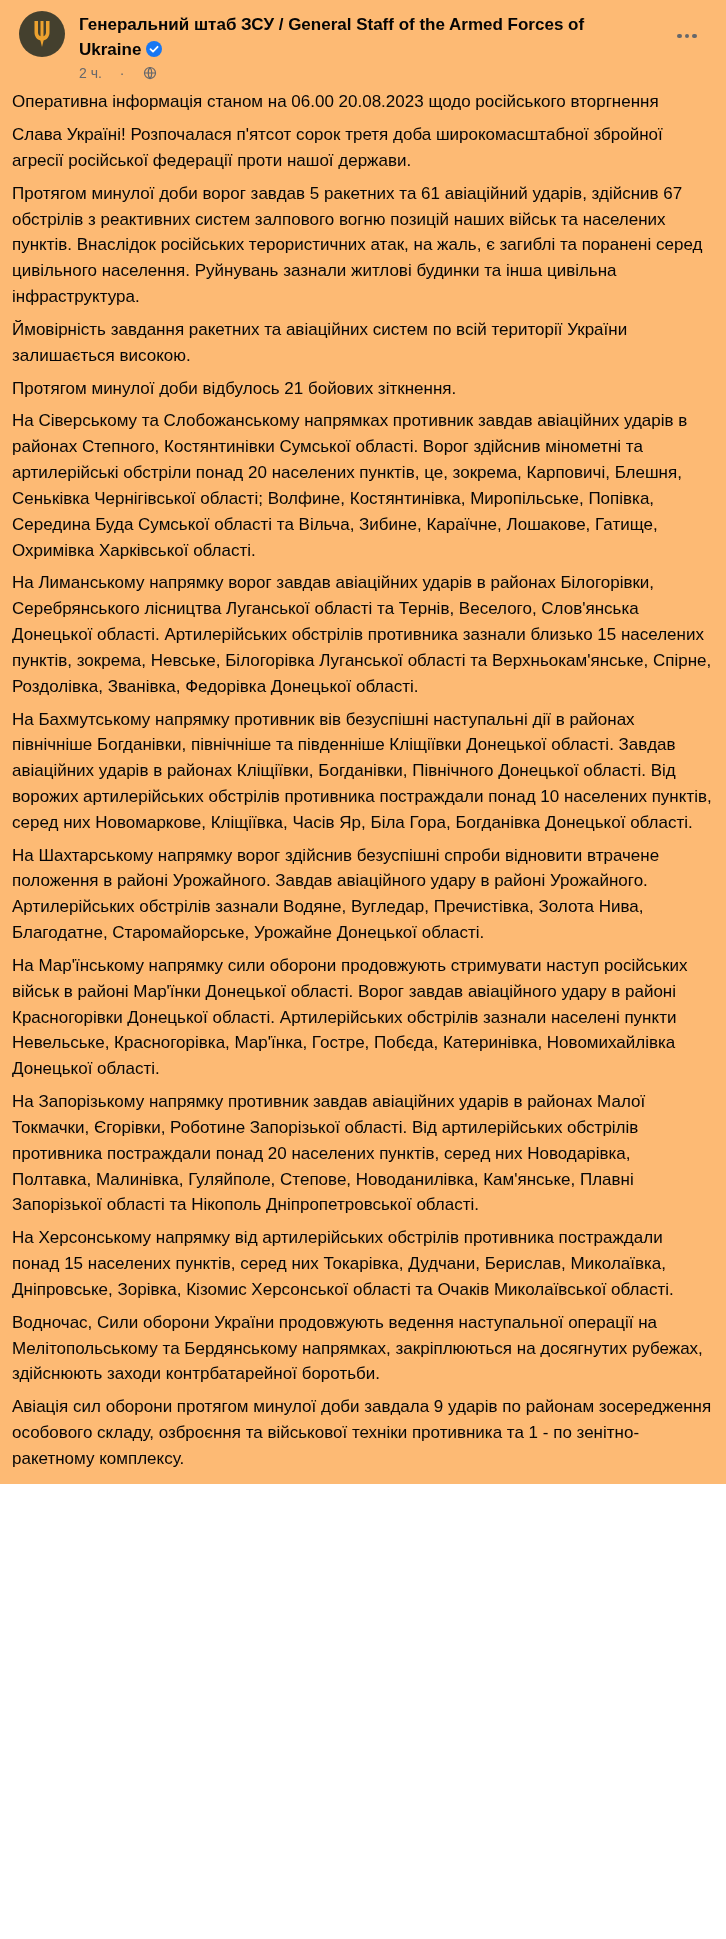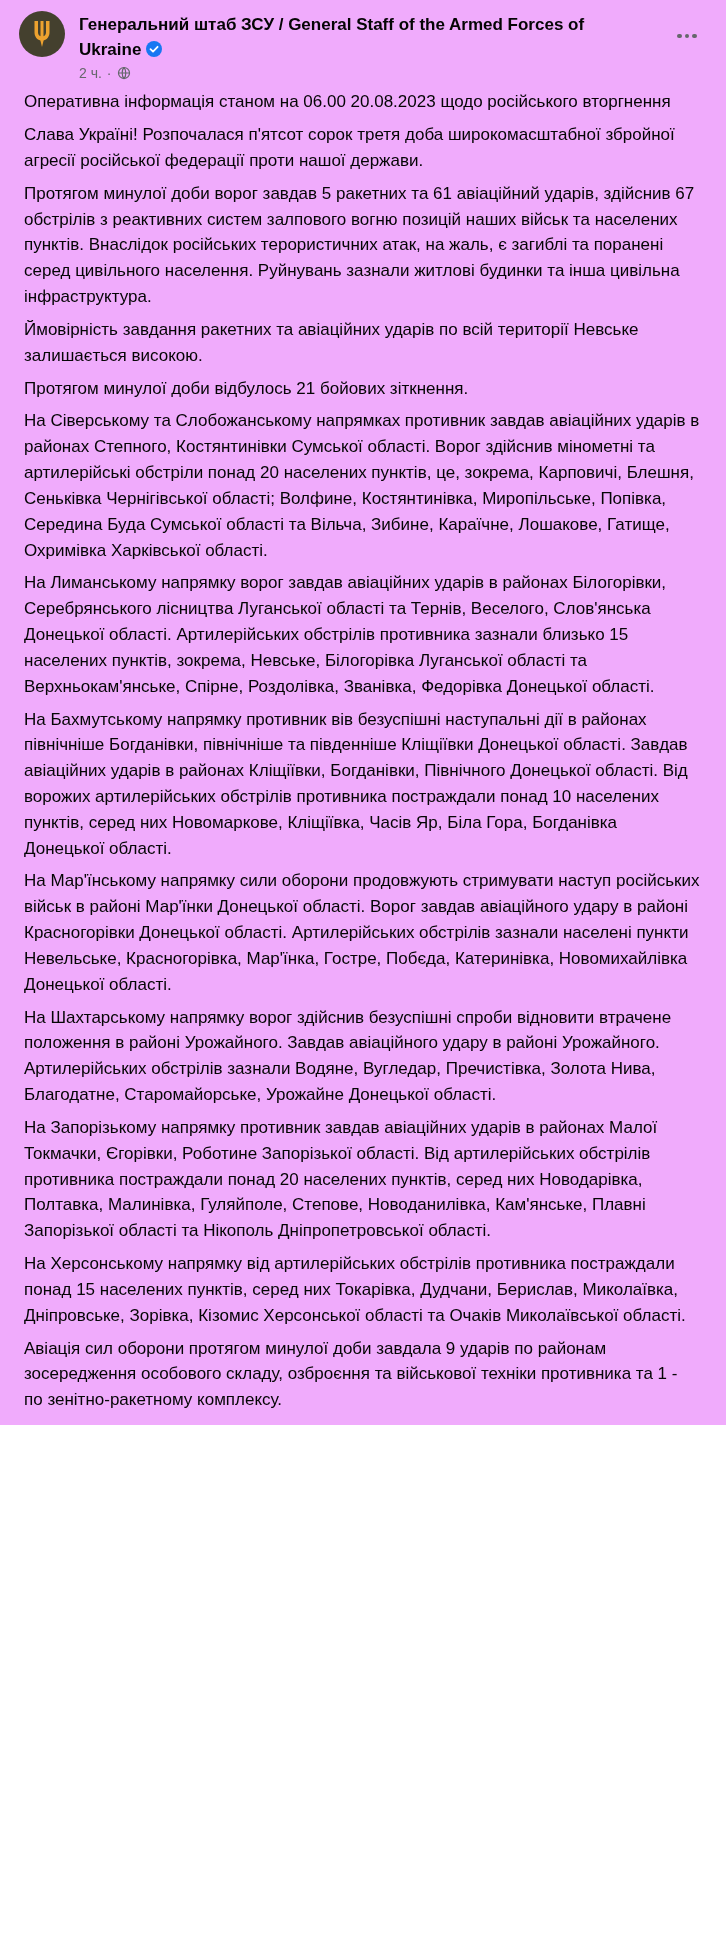--- a/index.html
+++ b/index.html
@@ -3,21 +3,21 @@
 <meta charset="utf-8">
 <style>
   html, body {
     margin: 0;
     padding: 0;
     background: #ffffff;
     font-family: "Liberation Sans", sans-serif;
   }
   .post {
     width: 726px;
-    background: #f0abfc;
+    background: #fdba74;
     position: relative;
     box-sizing: border-box;
   }
   .post-header {
     display: flex;
     align-items: flex-start;
     padding: 11px 60px 0 19px;
     position: relative;
   }
   .avatar {
@@ -44,21 +44,21 @@
   .verified-badge {
     display: inline-block;
     width: 16px;
     height: 16px;
     margin-left: 5px;
     vertical-align: -2px;
   }
   .meta-row {
     display: flex;
     align-items: center;
-    gap: 5px;
+    gap: 18px;
     margin-top: 3px;
     font-size: 14px;
     color: #65676b;
   }
   .meta-row .timestamp { cursor: pointer; }
   .globe-wrap svg { width: 14px; height: 14px; display: block; }
   .menu-btn {
     position: absolute;
     top: 21px;
     right: 20px;
@@ -72,21 +72,21 @@
     cursor: pointer;
   }
   .menu-btn .dot {
     width: 4.5px;
     height: 4.5px;
     border-radius: 50%;
     background: #65676b;
   }
   .post-body { padding: 8px 14px 12px 12px; }
   .post-body p {
-    margin: 0 12px 7px;
+    margin: 0 0 7px;
     font-size: 17px;
     line-height: 1.52;
     color: #050505;
     white-space: pre-line;
   }
   .post-body p:last-child { margin-bottom: 0; }
 </style>
 </head>
 <body>
 
@@ -126,25 +126,26 @@
       <span class="dot"></span>
       <span class="dot"></span>
       <span class="dot"></span>
     </div>
   </div>
 
   <div class="post-body">
     <p>Оперативна інформація станом на 06.00 20.08.2023 щодо російського вторгнення</p>
     <p>Слава Україні! Розпочалася п'ятсот сорок третя доба широкомасштабної збройної агресії російської федерації проти нашої держави.</p>
     <p>Протягом минулої доби ворог завдав 5 ракетних та 61 авіаційний ударів, здійснив 67 обстрілів з реактивних систем залпового вогню позицій наших військ та населених пунктів. Внаслідок російських терористичних атак, на жаль, є загиблі та поранені серед цивільного населення. Руйнувань зазнали житлові будинки та інша цивільна інфраструктура.</p>
-    <p>Ймовірність завдання ракетних та авіаційних ударів по всій території Невське залишається високою.</p>
+    <p>Ймовірність завдання ракетних та авіаційних систем по всій території України залишається високою.</p>
     <p>Протягом минулої доби відбулось 21 бойових зіткнення.</p>
     <p>На Сіверському та Слобожанському напрямках противник завдав авіаційних ударів в районах Степного, Костянтинівки Сумської області. Ворог здійснив мінометні та артилерійські обстріли понад 20 населених пунктів, це, зокрема, Карповичі, Блешня, Сеньківка Чернігівської області; Волфине, Костянтинівка, Миропільське, Попівка, Середина Буда Сумської області та Вільча, Зибине, Караїчне, Лошакове, Гатище, Охримівка Харківської області.</p>
     <p>На Лиманському напрямку ворог завдав авіаційних ударів в районах Білогорівки, Серебрянського лісництва Луганської області та Тернів, Веселого, Слов'янська Донецької області. Артилерійських обстрілів противника зазнали близько 15 населених пунктів, зокрема, Невське, Білогорівка Луганської області та Верхньокам'янське, Спірне, Роздолівка, Званівка, Федорівка Донецької області.</p>
     <p>На Бахмутському напрямку противник вів безуспішні наступальні дії в районах північніше Богданівки, північніше та південніше Кліщіївки Донецької області. Завдав авіаційних ударів в районах Кліщіївки, Богданівки, Північного Донецької області. Від ворожих артилерійських обстрілів противника постраждали понад 10 населених пунктів, серед них Новомаркове, Кліщіївка, Часів Яр, Біла Гора, Богданівка Донецької області.</p>
+    <p>На Шахтарському напрямку ворог здійснив  безуспішні спроби відновити втрачене положення в районі Урожайного. Завдав авіаційного удару в районі Урожайного. Артилерійських обстрілів зазнали Водяне, Вугледар, Пречистівка, Золота Нива, Благодатне, Старомайорське, Урожайне Донецької області.</p>
     <p>На Мар'їнському напрямку сили оборони продовжують стримувати наступ російських військ в районі Мар'їнки Донецької області. Ворог завдав авіаційного удару в районі Красногорівки Донецької області. Артилерійських обстрілів зазнали населені пункти Невельське, Красногорівка, Мар'їнка, Гостре, Побєда, Катеринівка, Новомихайлівка Донецької області.</p>
-    <p>На Шахтарському напрямку ворог здійснив  безуспішні спроби відновити втрачене положення в районі Урожайного. Завдав авіаційного удару в районі Урожайного. Артилерійських обстрілів зазнали Водяне, Вугледар, Пречистівка, Золота Нива, Благодатне, Старомайорське, Урожайне Донецької області.</p>
     <p>На Запорізькому напрямку противник завдав авіаційних ударів в районах Малої Токмачки, Єгорівки, Роботине Запорізької області. Від артилерійських обстрілів  противника постраждали понад 20 населених пунктів, серед них Новодарівка, Полтавка, Малинівка, Гуляйполе, Степове, Новоданилівка, Кам'янське, Плавні  Запорізької області та Нікополь Дніпропетровської області.</p>
     <p>На Херсонському напрямку від артилерійських обстрілів  противника постраждали понад 15 населених пунктів, серед них Токарівка, Дудчани, Берислав, Миколаївка, Дніпровське, Зорівка, Кізомис Херсонської області та Очаків Миколаївської області.</p>
+    <p>Водночас, Сили оборони України продовжують ведення наступальної операції на Мелітопольському та Бердянському напрямках, закріплюються на досягнутих рубежах, здійснюють заходи контрбатарейної боротьби.</p>
     <p>Авіація сил оборони протягом минулої доби завдала 9 ударів по районам зосередження особового складу, озброєння та військової техніки противника та 1 - по зенітно-ракетному комплексу.</p>
   </div>
 
 </div>
 
 </body></html>

